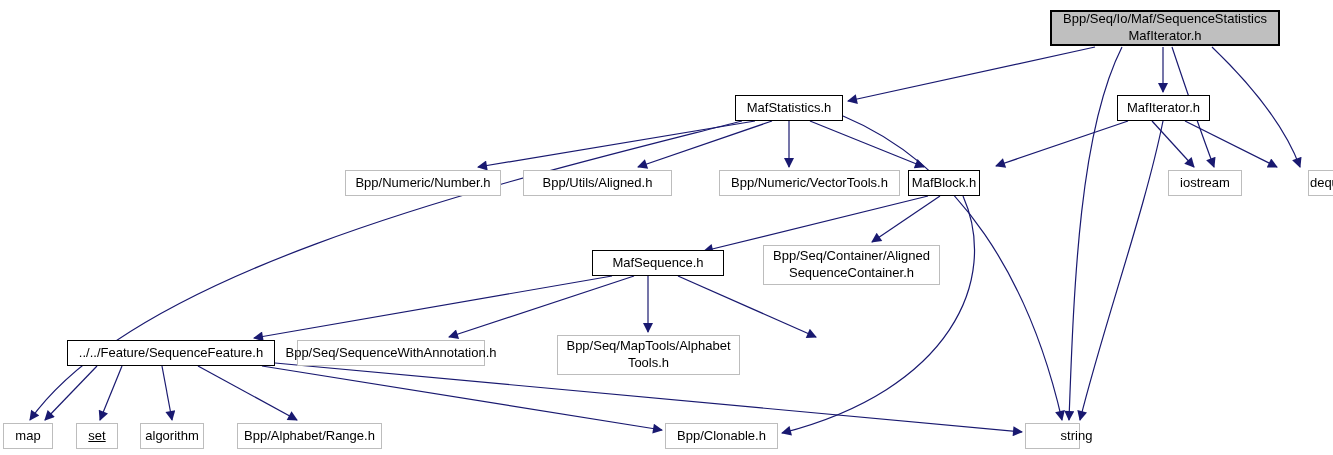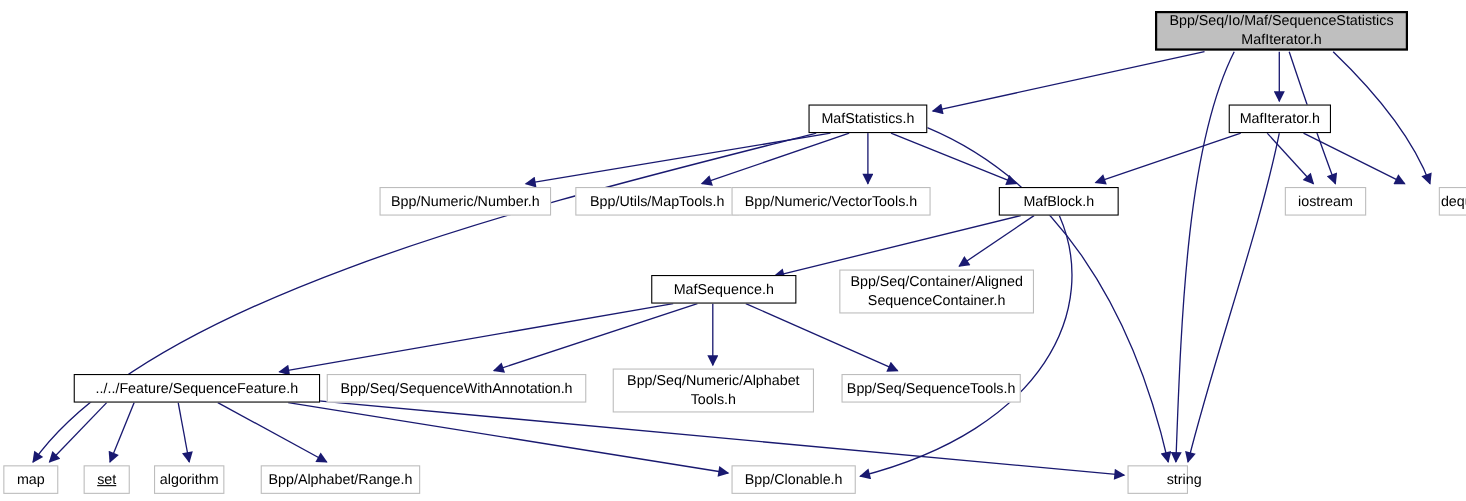--- a/index.html
+++ b/index.html
@@ -98,53 +98,50 @@
     <div class="node doc" style="left: 735px; top: 95px; width: 108px; height: 26px;">
       <span>MafStatistics.h</span>
     </div>
     <div class="node doc" style="left: 1117px; top: 95px; width: 93px; height: 26px;">
       <span>MafIterator.h</span>
     </div>
     <div class="node ext" style="left: 345px; top: 170px; width: 156px; height: 26px;">
       <span>Bpp/Numeric/Number.h</span>
     </div>
     <div class="node ext" style="left: 523px; top: 170px; width: 149px; height: 26px;">
-      <span>Bpp/Utils/MapTools.h</span>
+      <span>Bpp/Utils/Aligned.h</span>
     </div>
-    <div class="node ext" style="left: 665px; top: 170px; width: 181px; height: 26px;">
+    <div class="node ext" style="left: 719px; top: 170px; width: 181px; height: 26px;">
       <span>Bpp/Numeric/VectorTools.h</span>
     </div>
-    <div class="node doc" style="left: 908px; top: 170px; width: 109px; height: 26px;">
+    <div class="node doc" style="left: 908px; top: 170px; width: 72px; height: 26px;">
       <span>MafBlock.h</span>
     </div>
     <div class="node ext" style="left: 1168px; top: 170px; width: 74px; height: 26px;">
       <span>iostream</span>
     </div>
     <div class="node ext" style="left: 1308px; top: 170px; width: 40px; height: 26px;">
       <span>deque</span>
     </div>
     <div class="node doc" style="left: 592px; top: 250px; width: 132px; height: 26px;">
       <span>MafSequence.h</span>
     </div>
     <div class="node ext" style="left: 763px; top: 245px; width: 177px; height: 40px;">
       <span>Bpp/Seq/Container/Aligned</span>
       <span>SequenceContainer.h</span>
     </div>
-    <div class="node doc" style="left: 67px; top: 340px; width: 224px; height: 26px;">
+    <div class="node doc" style="left: 67px; top: 340px; width: 208px; height: 26px;">
       <span>../../Feature/SequenceFeature.h</span>
     </div>
-    <div class="node ext" style="left: 297px; top: 340px; width: 236px; height: 26px;">
+    <div class="node ext" style="left: 297px; top: 340px; width: 188px; height: 26px;">
       <span>Bpp/Seq/SequenceWithAnnotation.h</span>
     </div>
     <div class="node ext" style="left: 557px; top: 335px; width: 183px; height: 40px;">
-      <span>Bpp/Seq/Numeric/Alphabet</span>
+      <span>Bpp/Seq/MapTools/Alphabet</span>
       <span>Tools.h</span>
-    </div>
-    <div class="node ext" style="left: 765px; top: 340px; width: 163px; height: 26px;">
-      <span>Bpp/Seq/SequenceTools.h</span>
     </div>
     <div class="node ext" style="left: 3px; top: 423px; width: 50px; height: 26px;">
       <span>map</span>
     </div>
     <div class="node ext" style="left: 76px; top: 423px; width: 42px; height: 26px; text-decoration: underline;">
       <span>set</span>
     </div>
     <div class="node ext" style="left: 140px; top: 423px; width: 64px; height: 26px;">
       <span>algorithm</span>
     </div>

